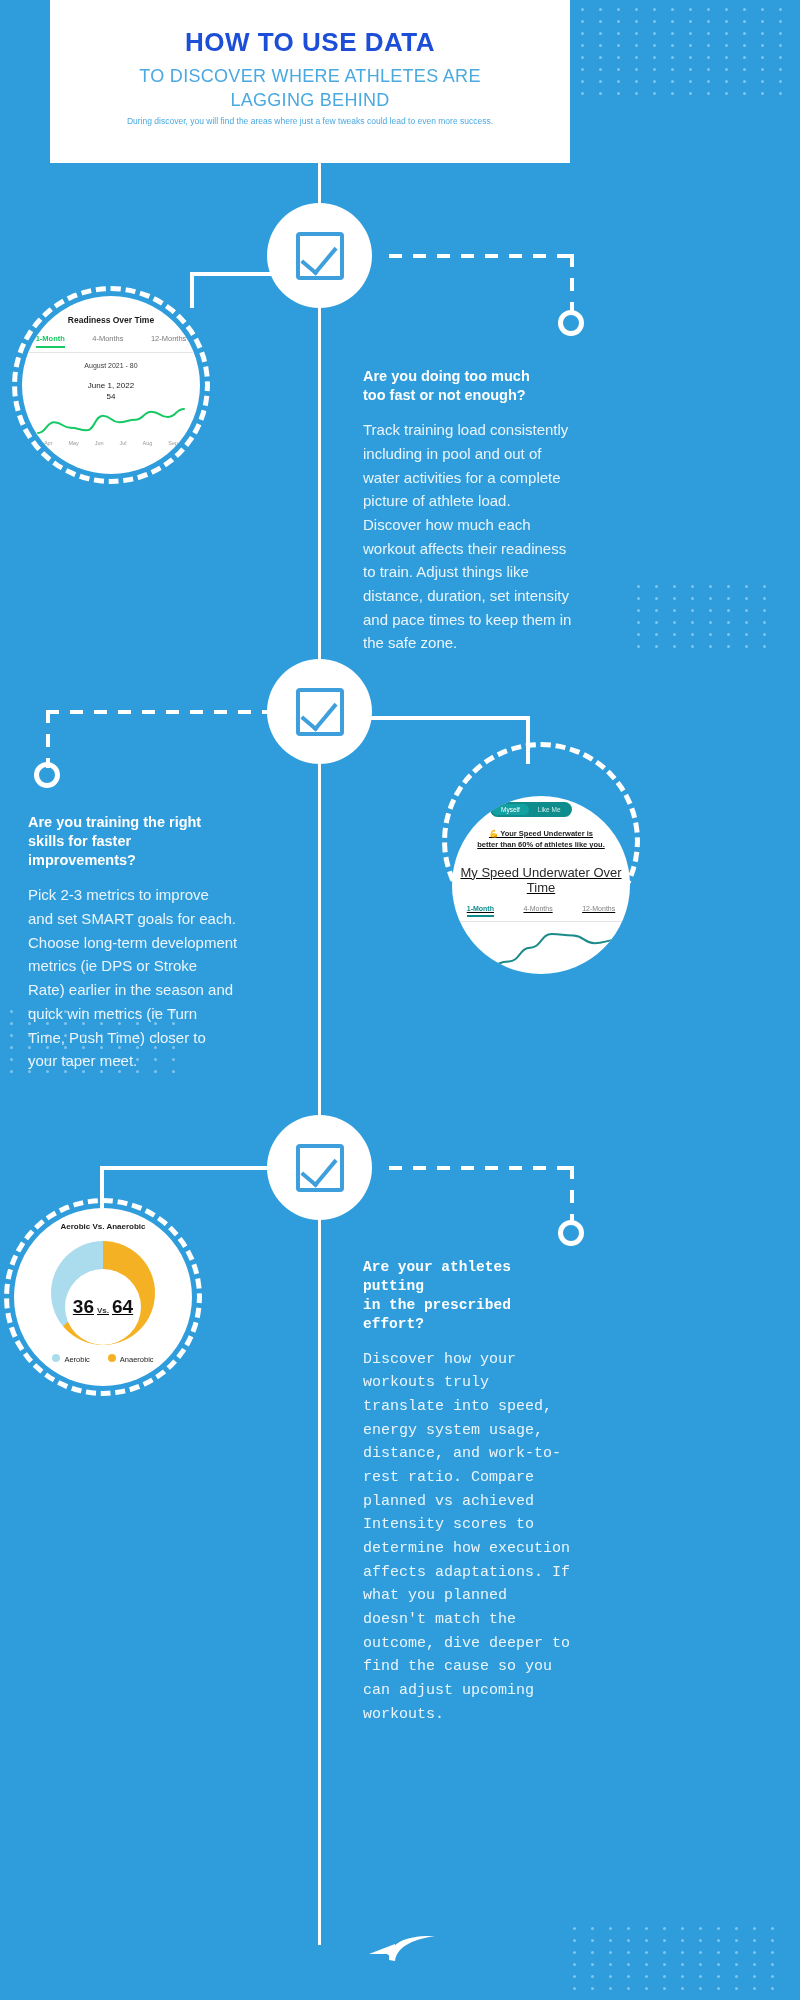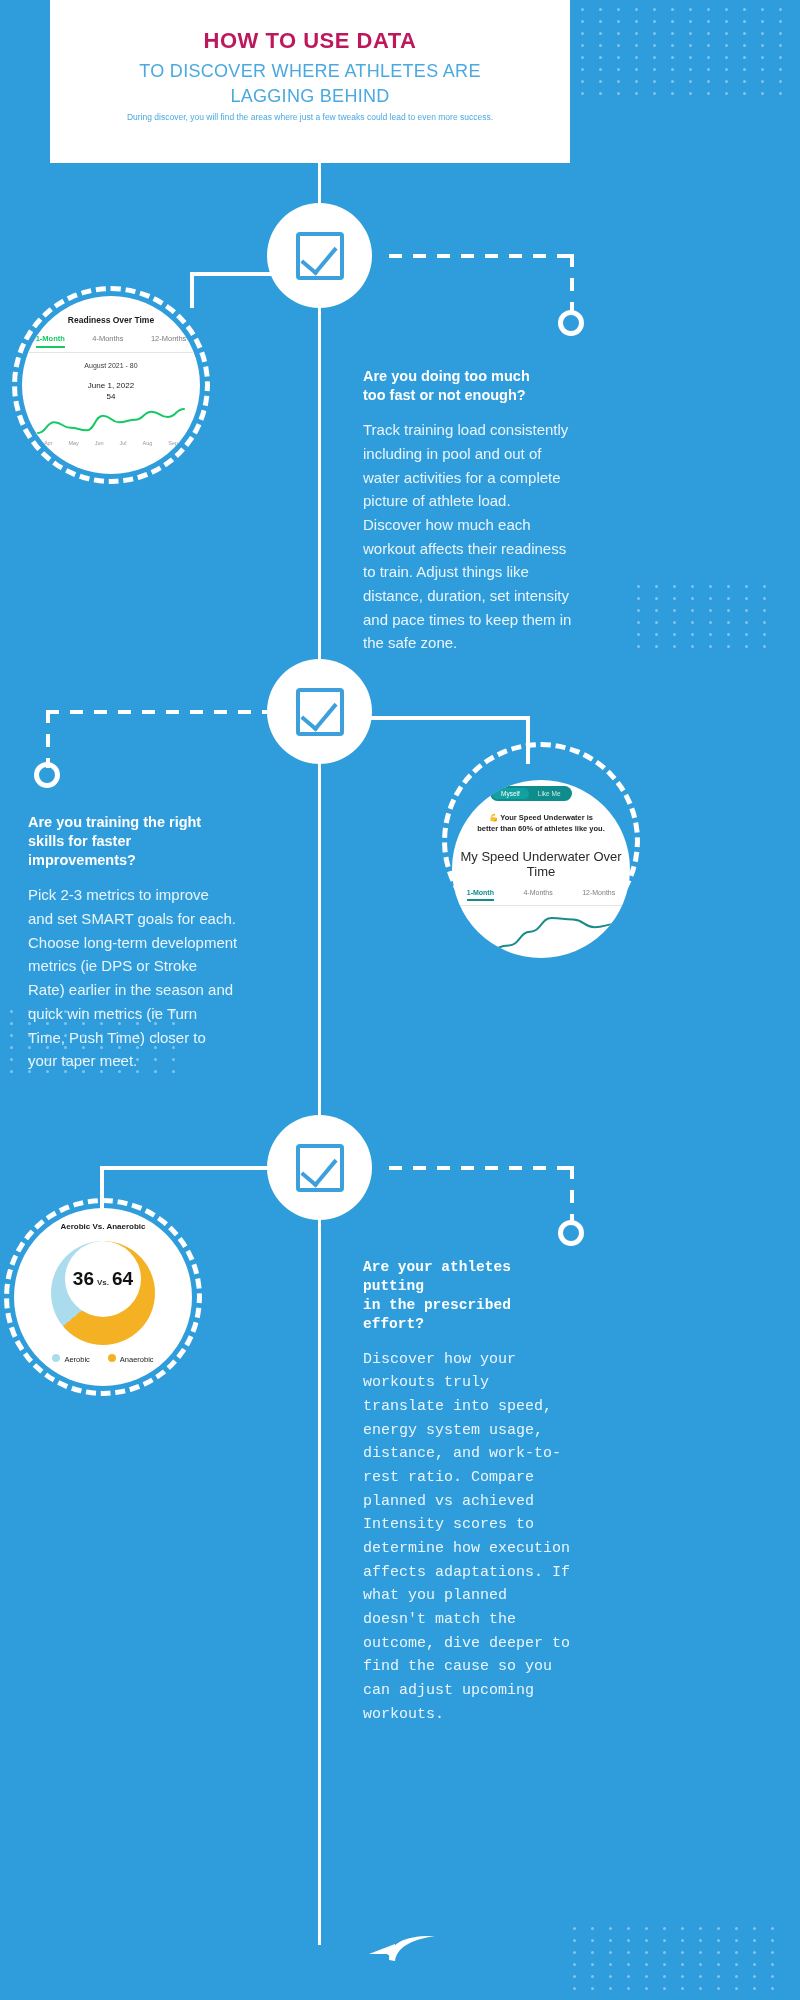--- a/index.html
+++ b/index.html
@@ -36,24 +36,24 @@
     left: 50px; top: 0; width: 520px; height: 163px;
     background: #ffffff;
     text-align: center;
     padding-top: 28px;
   }
   .header-accent {
     position: absolute; left: 50px; top: 0; width: 22px; height: 163px;
     background: #2f9ddb;
   }
   .title {
-    font-size: 22px;
+    font-size: 26px;
     font-weight: bold;
     letter-spacing: 0.5px;
-    color: #be185d;
+    color: #1d4ed8;
     line-height: 1.15;
   }
   .subtitle {
     font-size: 18px;
     color: #4aa9e0;
     line-height: 1.35;
     margin-top: 6px;
     letter-spacing: 0.3px;
   }
   .tagline {
@@ -152,21 +152,21 @@
   .w1-tabs .active { color: #17c964; font-weight: bold; border-bottom: 2px solid #17c964; padding-bottom: 3px; }
   .w1-meta { text-align: center; font-size: 7px; color: #3a3a3a; margin-top: 9px; }
   .w1-date { text-align: center; font-size: 8px; color: #222; margin-top: 12px; }
   .w1-val  { text-align: center; font-size: 8px; color: #222; margin-top: 2px; }
   .w1-months {
     display: flex; justify-content: space-around;
     font-size: 5.5px; color: #9a9a9a; margin-top: 3px; padding: 0 14px;
   }
 
   
-  #widget-2 { left: 452px; top: 780px; }
+  #widget-2 { left: 452px; top: 796px; text-decoration: underline; }
   #ring-2 { left: 442px; top: 742px; }
   .w2-toggle {
     position: absolute; left: 38px; top: 6px;
     display: flex; align-items: center;
     background: #0f8d8d; border-radius: 11px; padding: 2px;
     font-size: 6.5px;
   }
   .w2-toggle .seg { padding: 2px 9px; border-radius: 9px; color: #cde9e9; }
   .w2-toggle .seg.on { background: #12a0a0; color: #ffffff; }
   .w2-banner {
@@ -181,22 +181,23 @@
   }
   .w2-tabs .active { color: #0f8d8d; font-weight: bold; border-bottom: 2px solid #0f8d8d; padding-bottom: 3px; }
 
   
   #widget-3 { left: 14px; top: 1208px; }
   #ring-3 { left: 4px; top: 1198px; }
   .w3-title { text-align: center; font-size: 8px; font-weight: bold; color: #1b1b1b; margin-top: 14px; }
   .donut-wrap { display: flex; justify-content: center; margin-top: 10px; }
   .donut {
     width: 104px; height: 104px; border-radius: 50%;
-    display: flex; align-items: flex-start; justify-content: center;
+    display: flex; align-items: flex-end; justify-content: center;
     position: relative;
+    text-decoration: underline;
   }
   .donut .hole {
     width: 76px; height: 76px; border-radius: 50%;
     background: #ffffff;
     display: flex; align-items: center; justify-content: center;
   }
   .donut .nums { font-size: 19px; font-weight: bold; color: #111; }
   .donut .nums .vs { font-size: 8px; font-weight: bold; color: #333; margin: 0 3px; }
   .w3-legend {
     display: flex; justify-content: center; gap: 18px;

